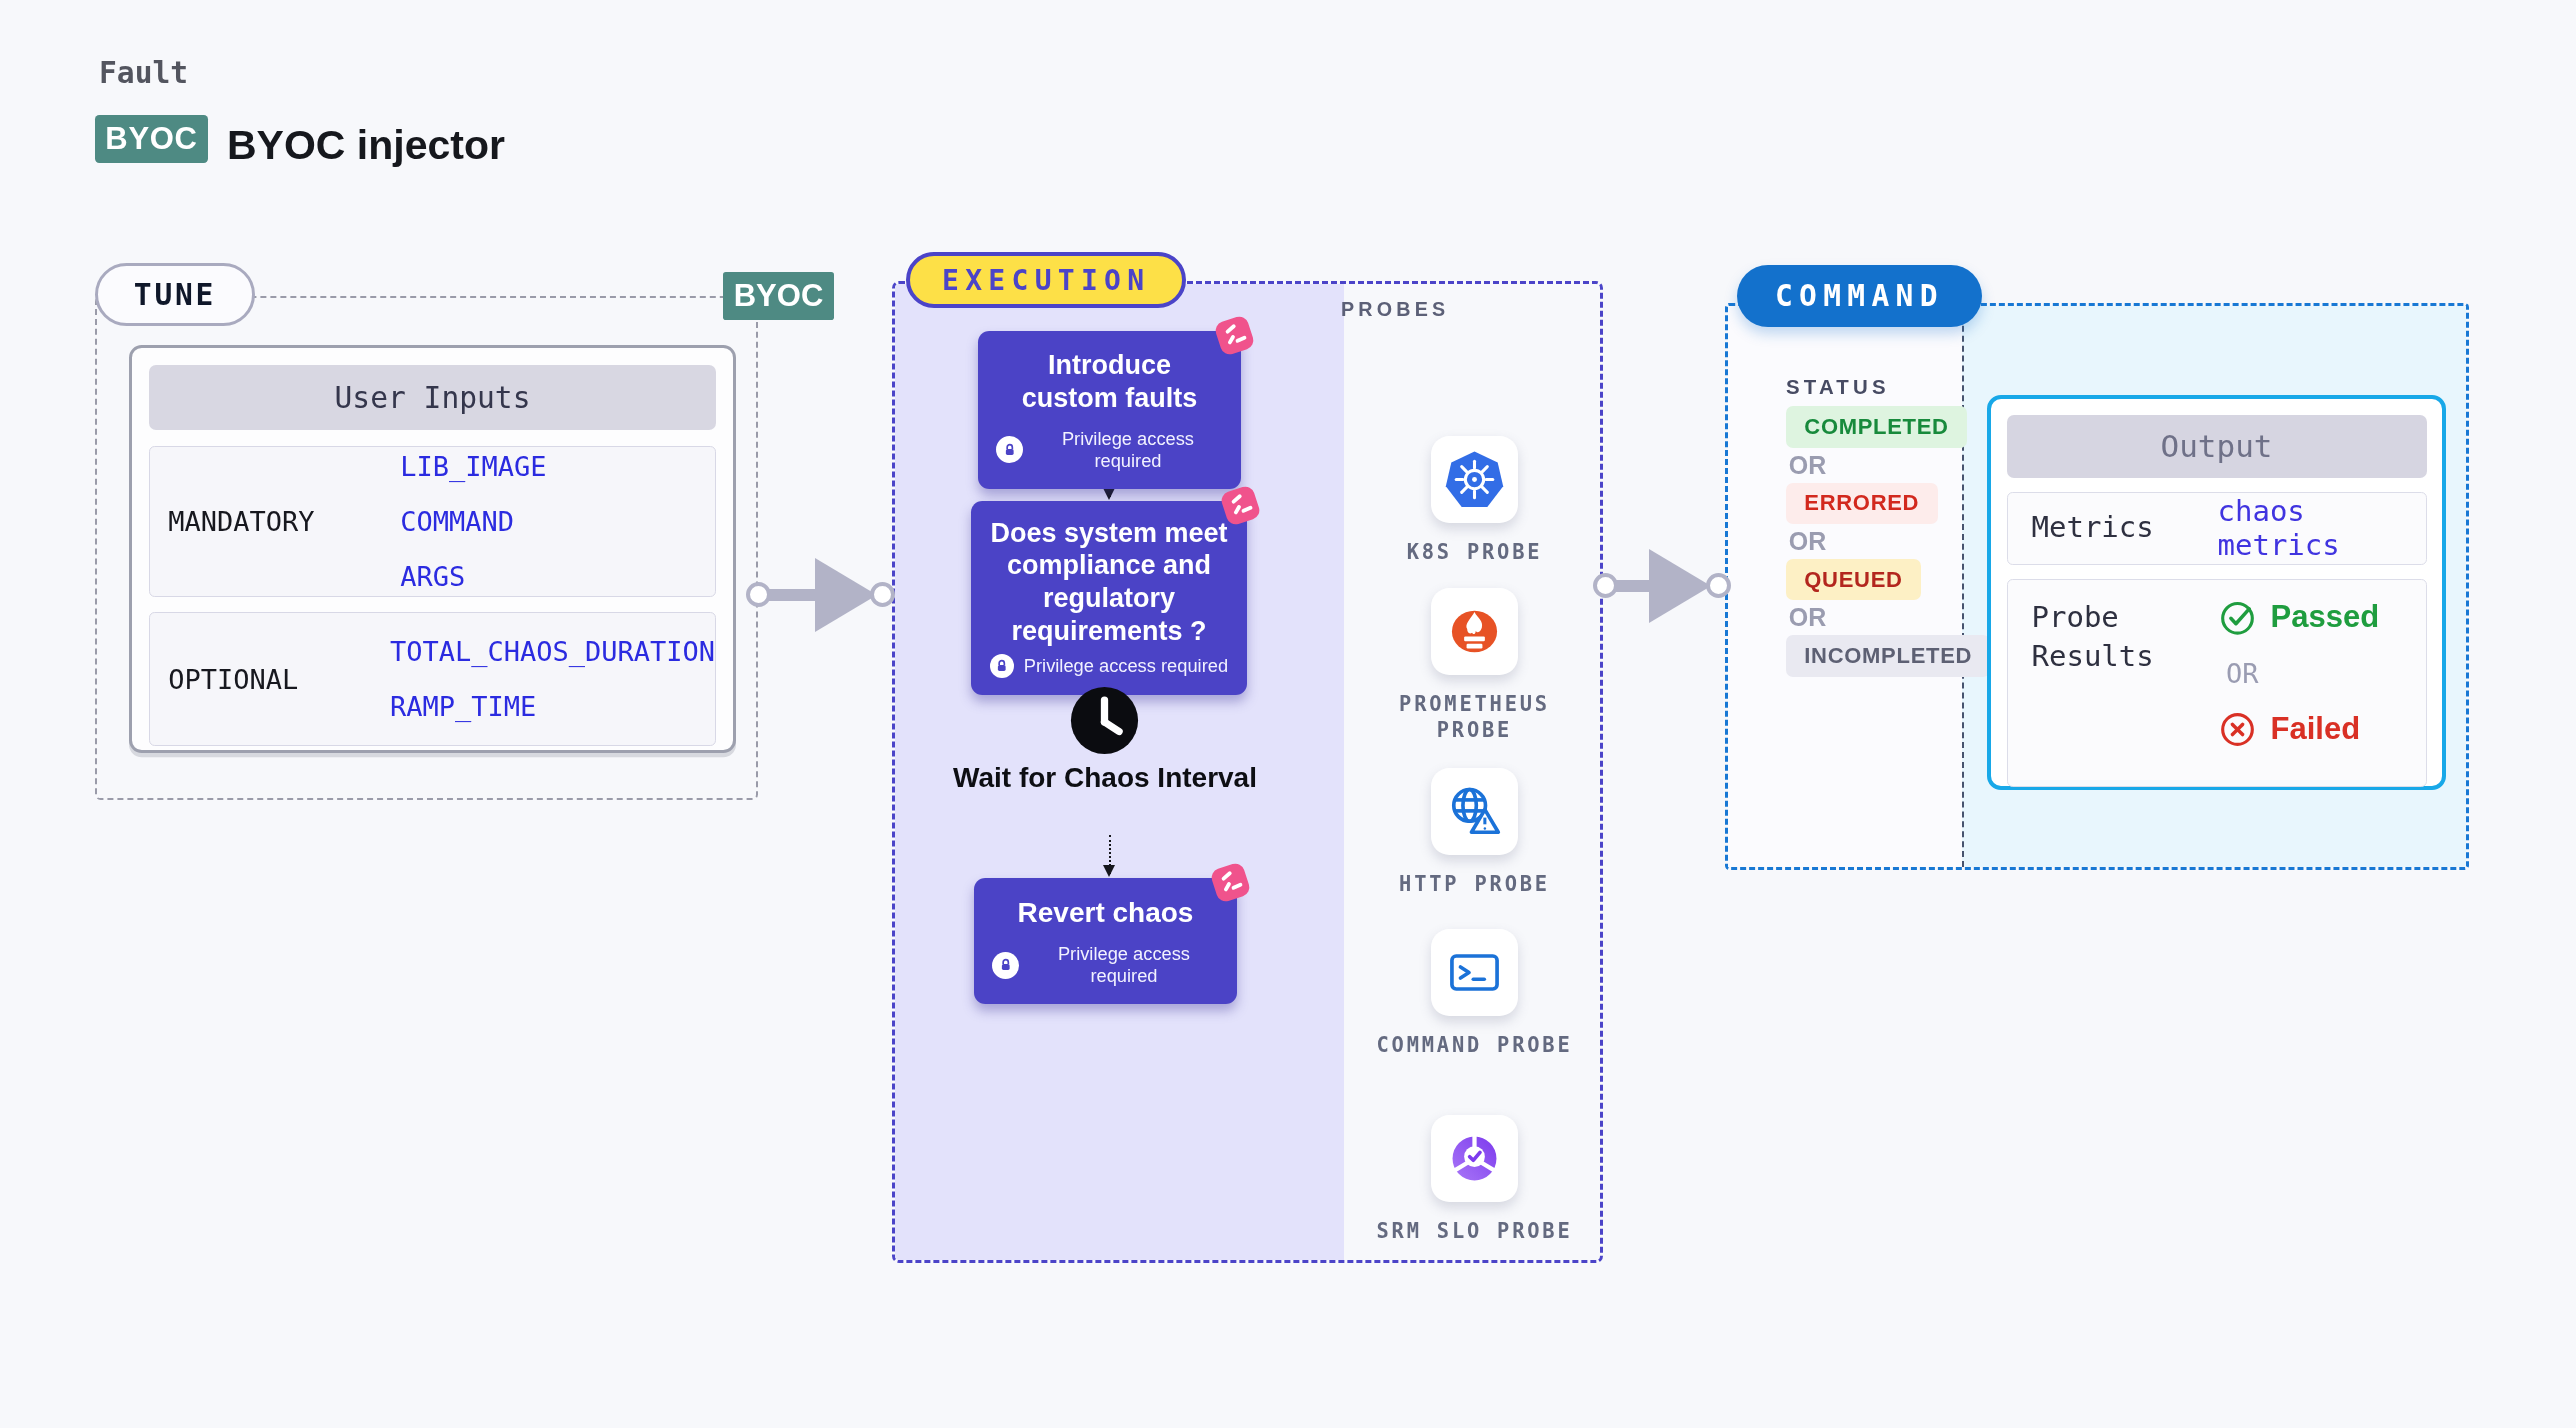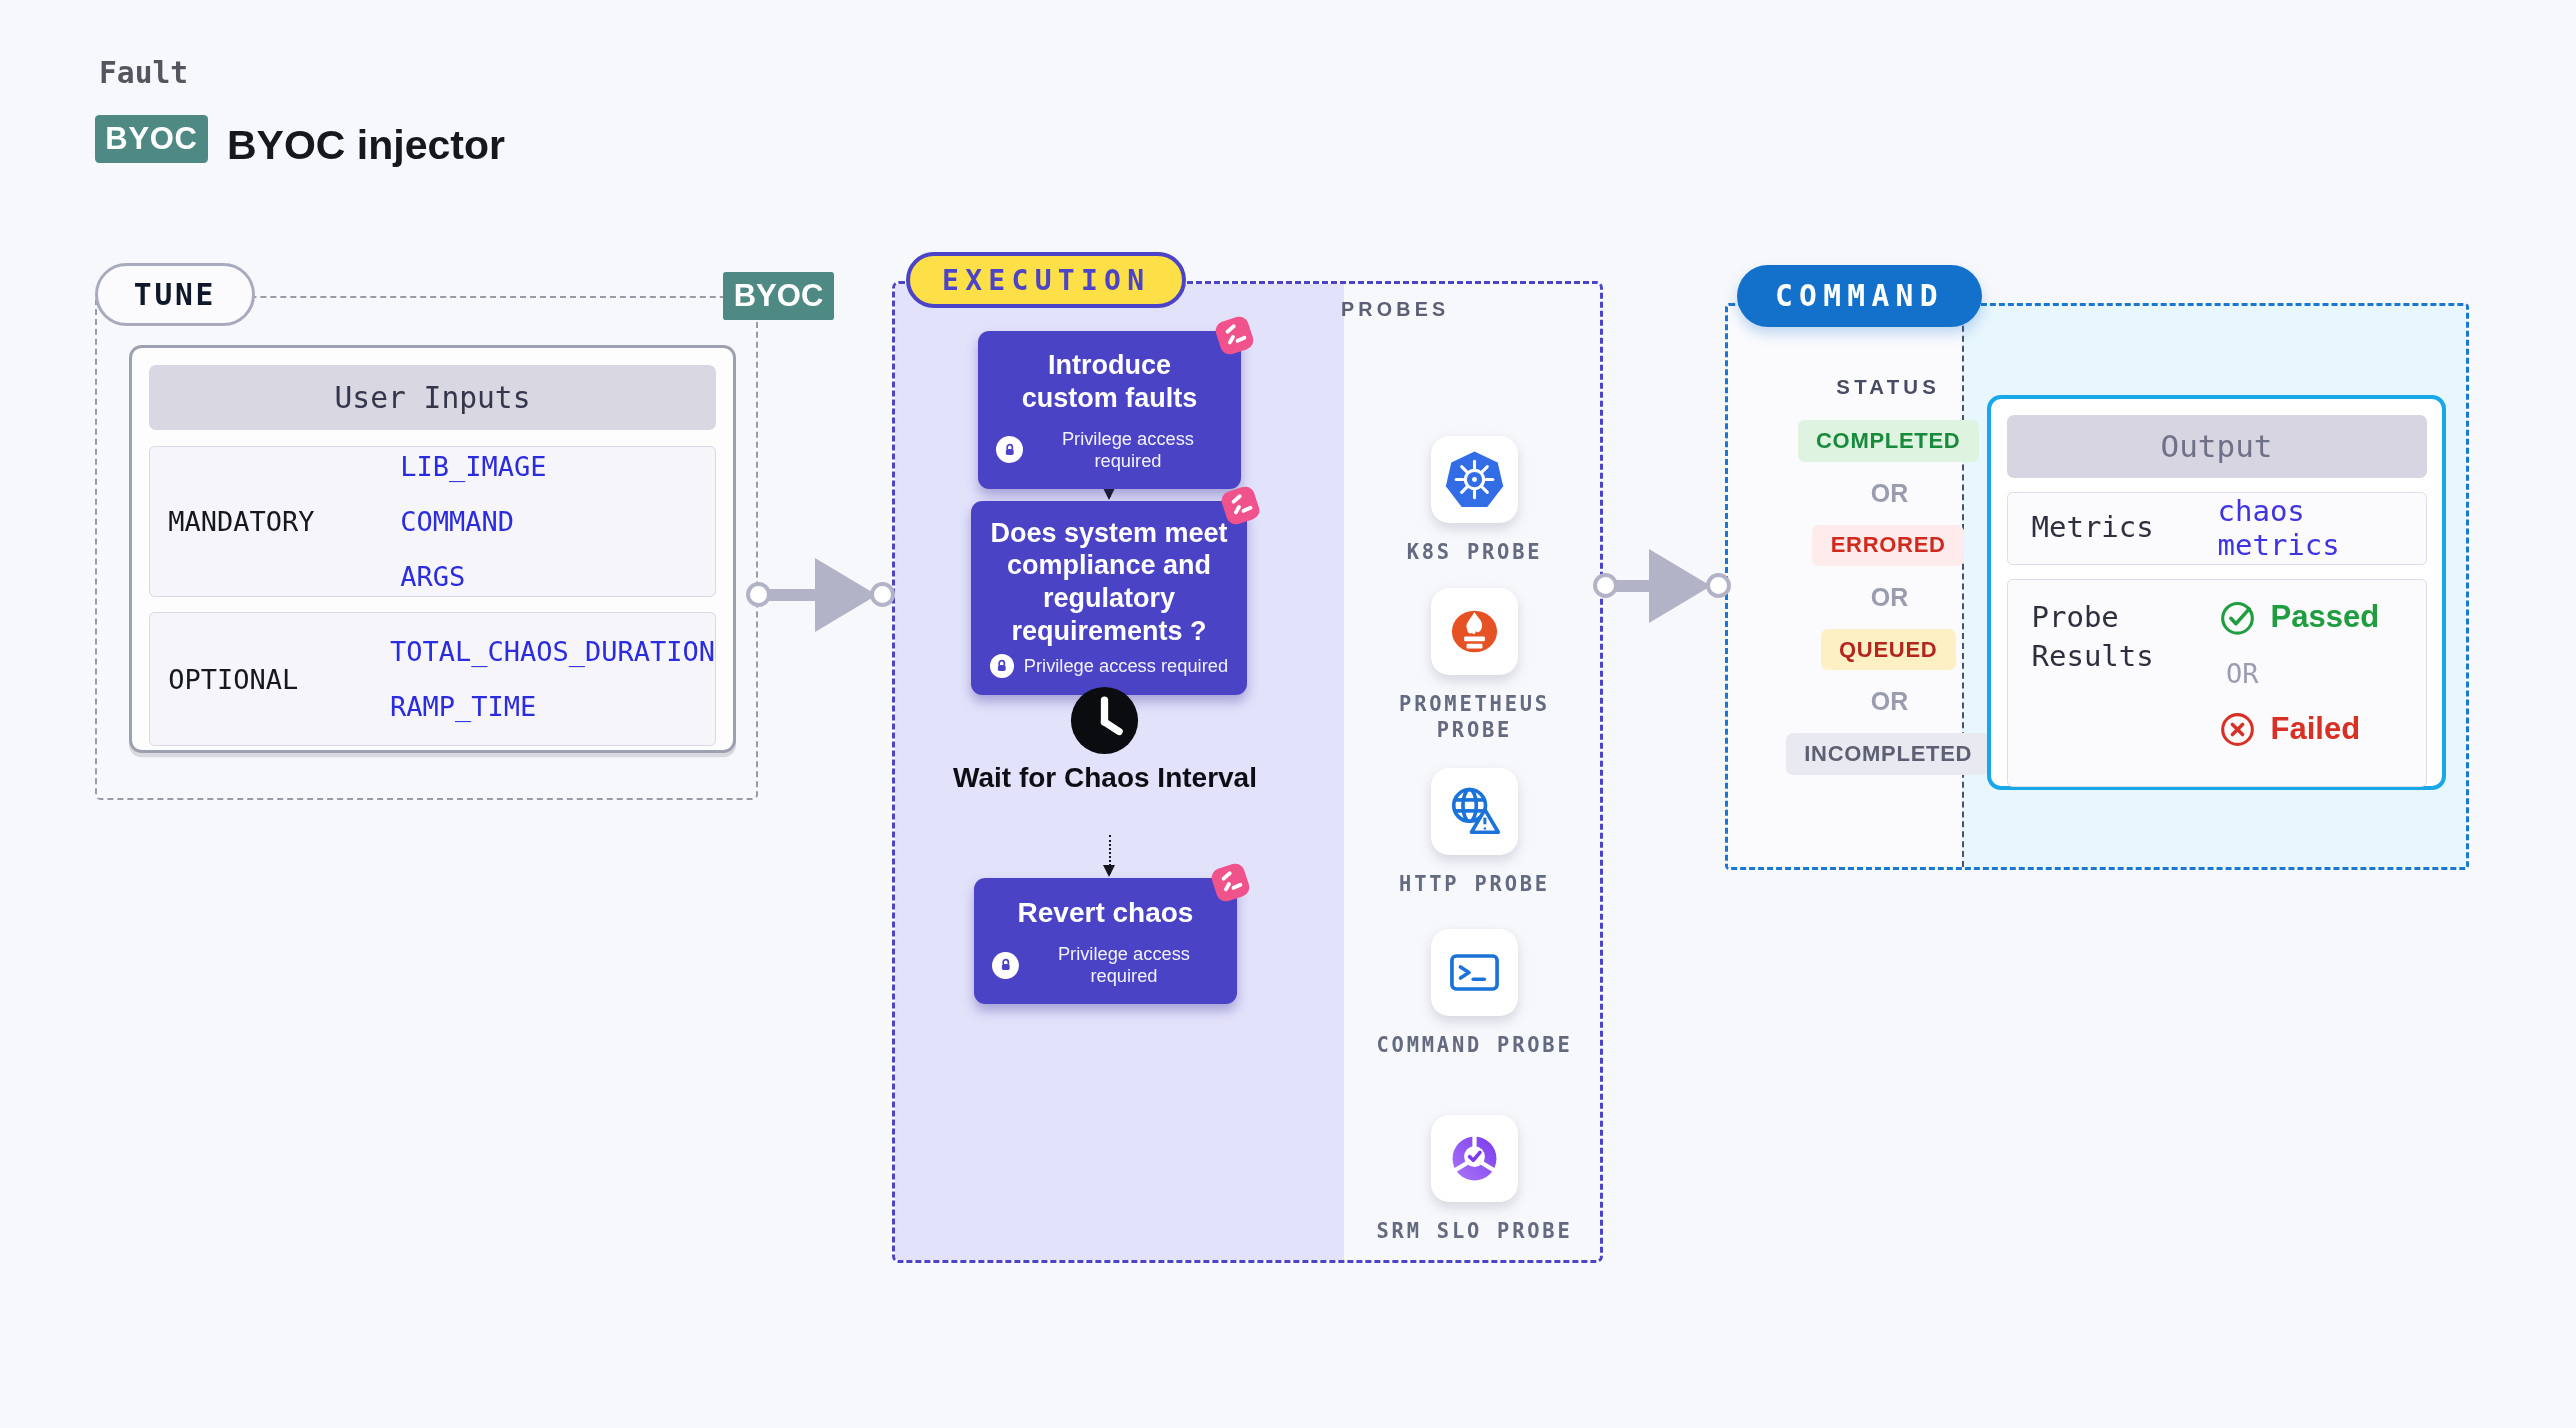--- a/index.html
+++ b/index.html
@@ -85,21 +85,21 @@
   .probe-name { margin-top:15.5px; text-align:center; font-family:"DejaVu Sans Mono",monospace;
                 font-size:20.4px; letter-spacing:2.8px; color:#646a80; font-weight:700; line-height:1.3; }
 
   
   .result-box { position:absolute; left:1725px; top:303px; width:744px; height:567px;
                 border:3.5px dashed #1878d4; border-radius:4.2px; }
   .result-left-bg  { position:absolute; left:0; top:0; bottom:0; width:234px; background:#fbfbfe; }
   .result-right-bg { position:absolute; left:234px; top:0; bottom:0; right:0; background:#e8f6fd; }
   .result-divider  { position:absolute; left:234px; top:0; bottom:0; border-left:2.1px dashed #47536e; }
   .status-col { position:absolute; left:58px; top:70px; display:flex; flex-direction:column;
-                align-items:center; gap:17px; }
+                align-items:flex-start; gap:3px; }
   .status-label { font-size:20.4px; font-weight:700; letter-spacing:4.2px; color:#474b63; margin-bottom:4.2px; }
   .badge { border-radius:7px; padding:7.7px 18.3px; font-size:22px; font-weight:800; letter-spacing:0.7px; }
   .badge.green  { background:#def4e0; color:#188a3c; }
   .badge.red    { background:#fdeceb; color:#d2291e; }
   .badge.yellow { background:#fdf0c5; color:#b3261e; }
   .badge.gray   { background:#e9e9f1; color:#5d6073; }
   .or-status { font-size:25px; font-weight:600; color:#9a9cb0; padding-left:2.8px; }
 
   .output-card { position:absolute; left:259px; top:89px; width:459px; height:395px; background:#fff;
                  border:4.2px solid #18a8e8; border-radius:14px; padding:15.5px; z-index:3; }

